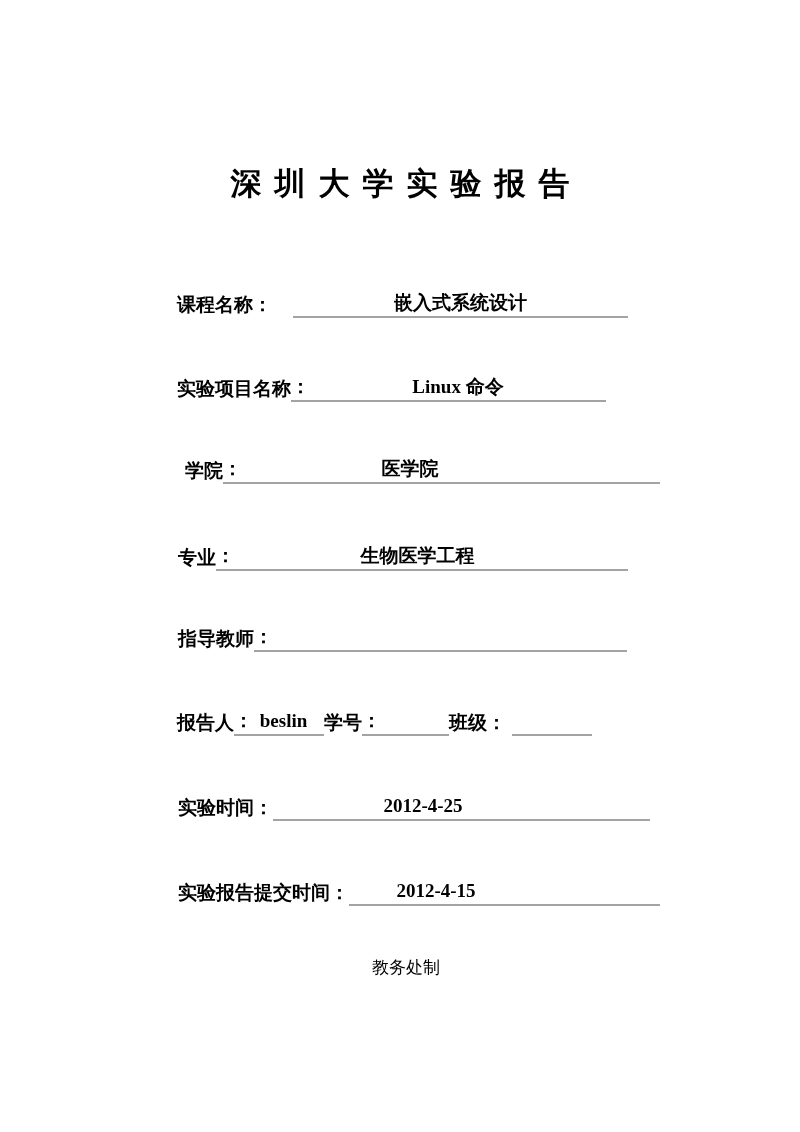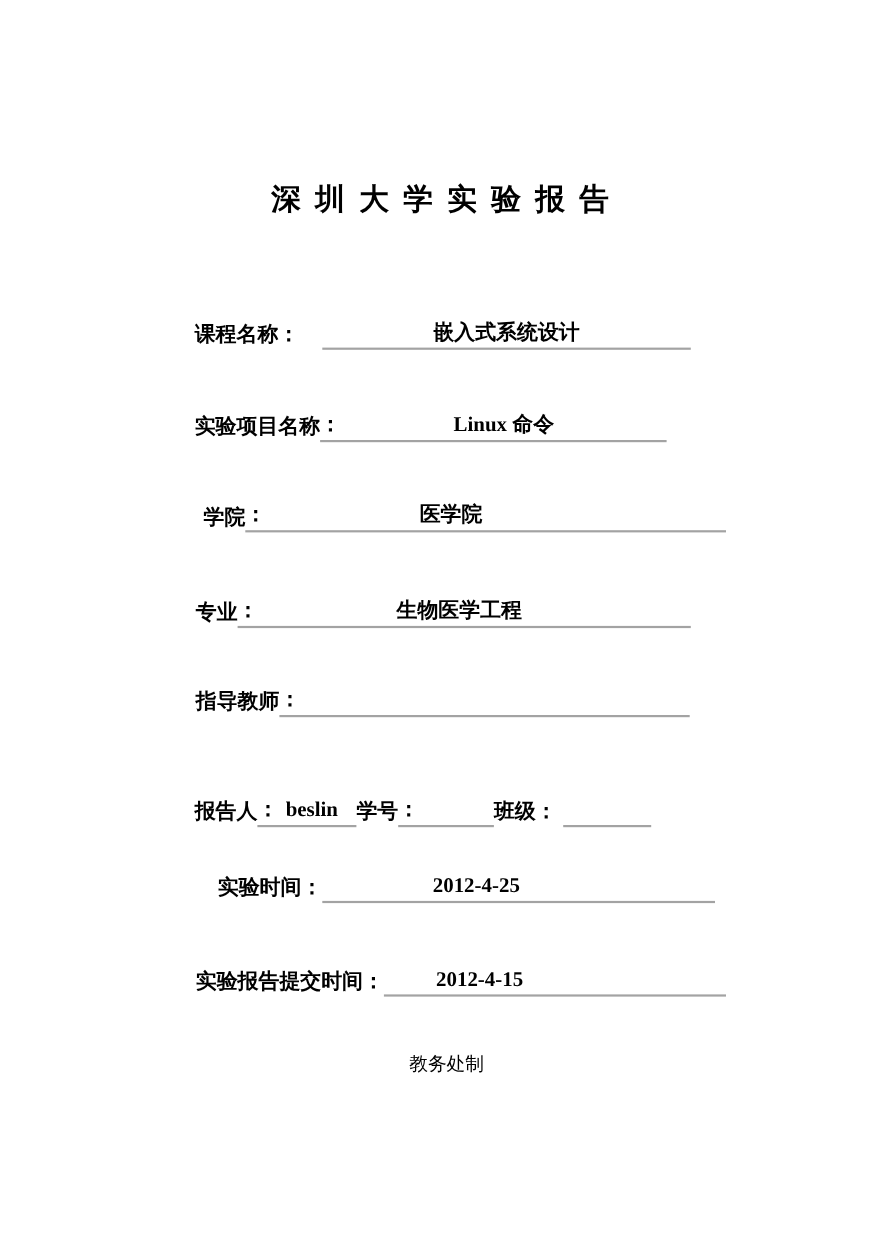--- a/index.html
+++ b/index.html
@@ -8,21 +8,21 @@
     background: #ffffff;
     position: relative;
     font-family: "Liberation Serif", "DejaVu Serif", serif;
     color: #000;
     overflow: hidden;
   }
   .page { position: absolute; inset: 0; background: #fff; }
   .doc-title {
     position: absolute; top: 163px; left: 0; width: 800px;
     text-align: center;
-    font-size: 27px; font-weight: 600;
+    font-size: 31px; font-weight: 600;
     letter-spacing: 13px; padding-left: 13px; box-sizing: border-box;
     white-space: pre;
   }
   .row {
     position: absolute;
     display: flex; align-items: flex-end;
   }
   .lbl {
     font-weight: bold; font-size: 19px; line-height: 26px;
     white-space: pre; flex: none;
@@ -86,36 +86,36 @@
     <span class="lbl" style="width:76px;">指导教师</span>
     <span class="seg grow">
       <span class="colon">：</span>
     </span>
   </div>
 
   <div class="row" style="left:177px; top:708px; width:415px;">
     <span class="lbl" style="width:57px;">报告人</span>
     <span class="seg" style="width:90px;">
       <span class="colon">：</span>
-      <span class="vwrap" style="padding-right:10px;margin-top:16px;"><span class="val">beslin</span></span>
+      <span class="vwrap" style="padding-right:10px;"><span class="val">beslin</span></span>
     </span>
     <span class="lbl" style="width:38px;">学号</span>
     <span class="seg" style="width:87px;">
       <span class="colon">：</span>
       <span class="vwrap"><span class="val"></span></span>
     </span>
     <span class="lbl" style="width:57px;">班级：</span>
     <span class="spacer" style="width:6px;"></span>
     <span class="seg" style="width:80px;">
       <span class="vwrap"><span class="val"></span></span>
     </span>
   </div>
 
   <div class="row" style="left:178px; top:793px; width:472px;">
-    <span class="lbl" style="width:95px;margin-left:20px;">实验时间：</span>
+    <span class="lbl" style="width:95px;">实验时间：</span>
     <span class="seg grow">
       <span class="vwrap" style="padding-right:77px;"><span class="val">2012-4-25</span></span>
     </span>
   </div>
 
   <div class="row" style="left:178px; top:878px; width:482px;">
     <span class="lbl" style="width:171px;">实验报告提交时间：</span>
     <span class="seg grow">
       <span class="vwrap" style="padding-right:137px;"><span class="val">2012-4-15</span></span>
     </span>

